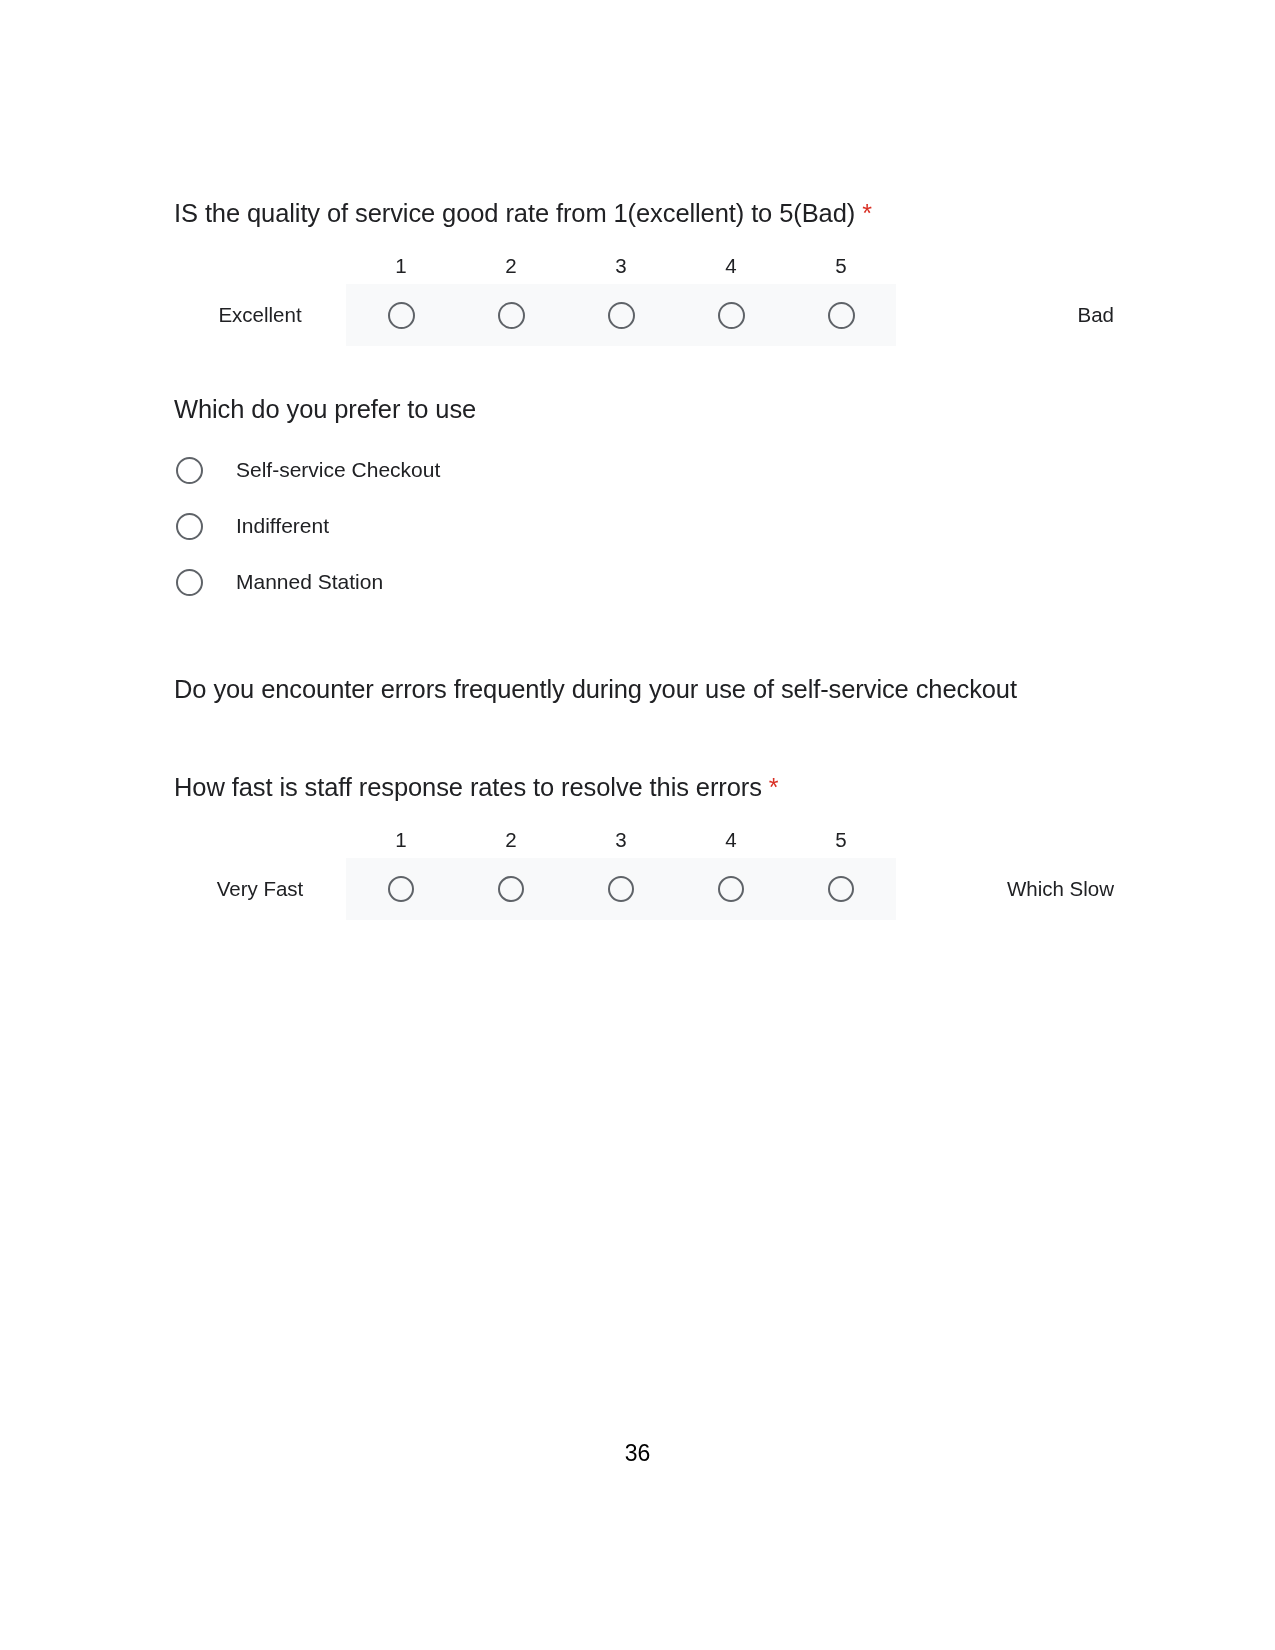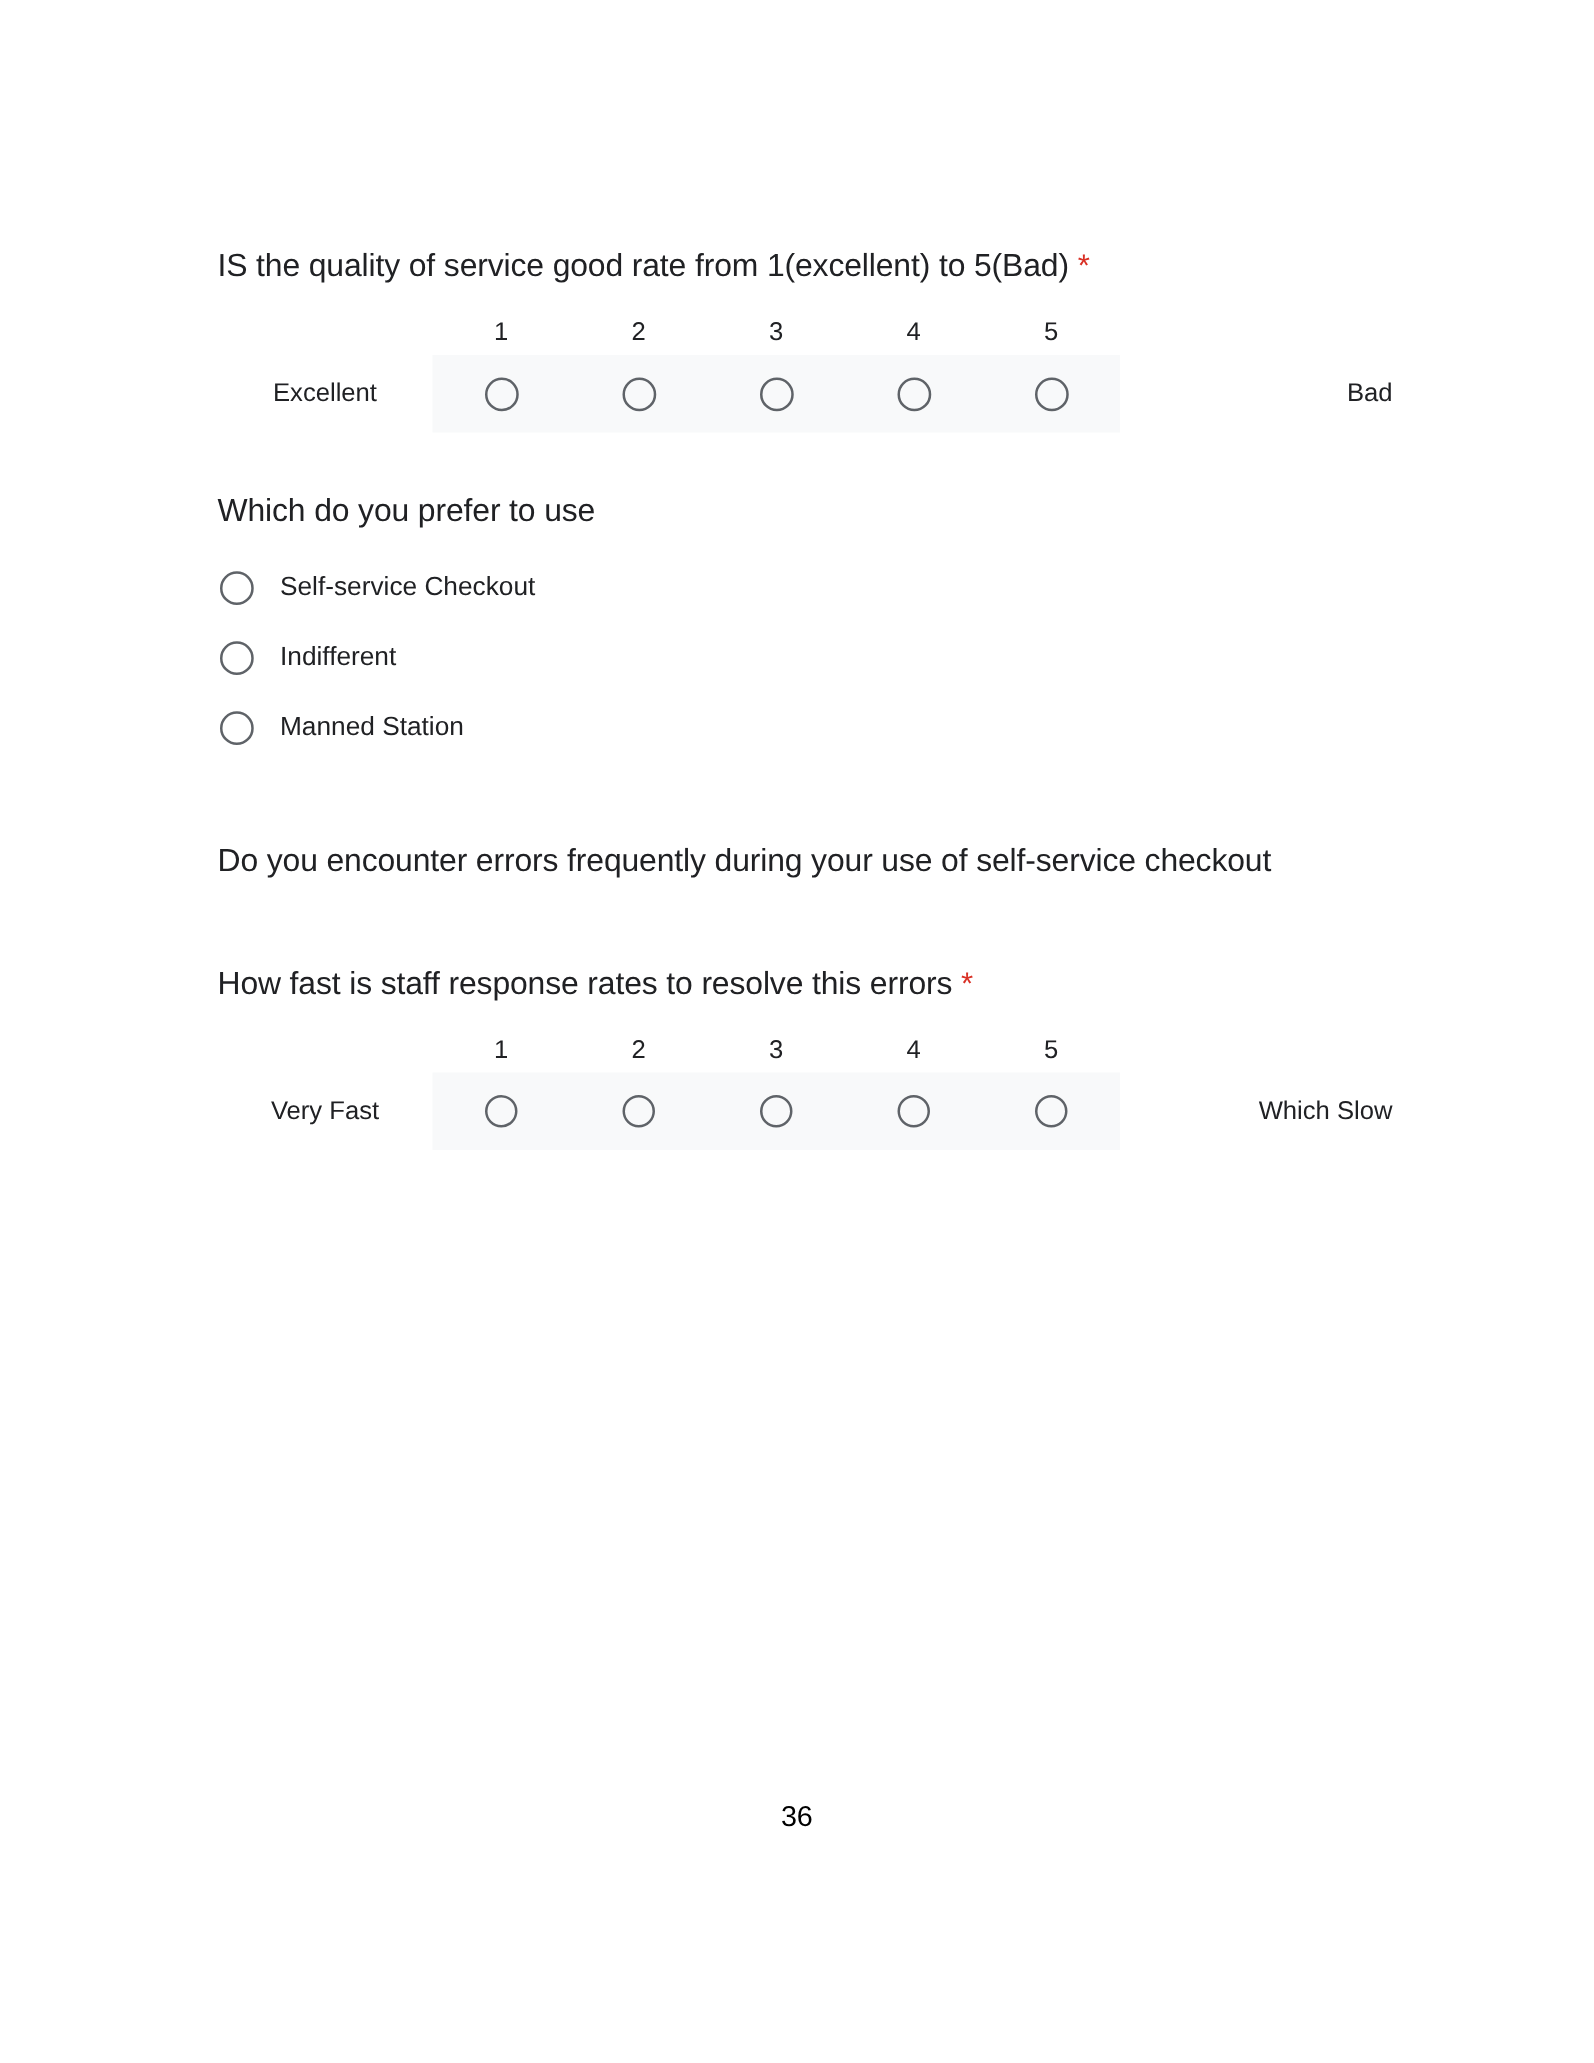--- a/index.html
+++ b/index.html
@@ -108,20 +108,21 @@
     height: 26px;
     border-width: 2.2px;
   }
 
   
   .options { margin-top: 14px; }
   .option-row {
     display: flex;
     align-items: center;
     height: 56px;
+    gap: 12px;
   }
   .option-radio {
     width: 27px;
     height: 27px;
     border: 2.3px solid #5f6368;
     border-radius: 50%;
     box-sizing: border-box;
     flex: 0 0 auto;
     margin-left: 2px;
   }

